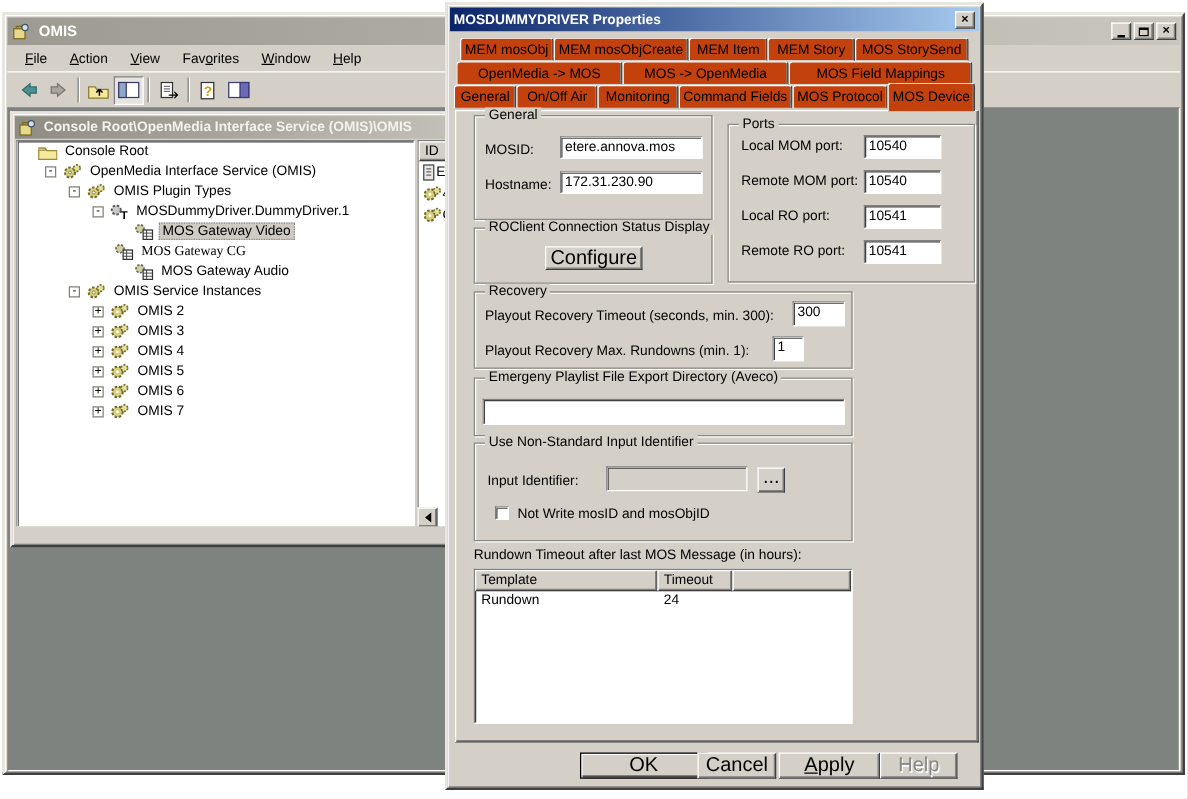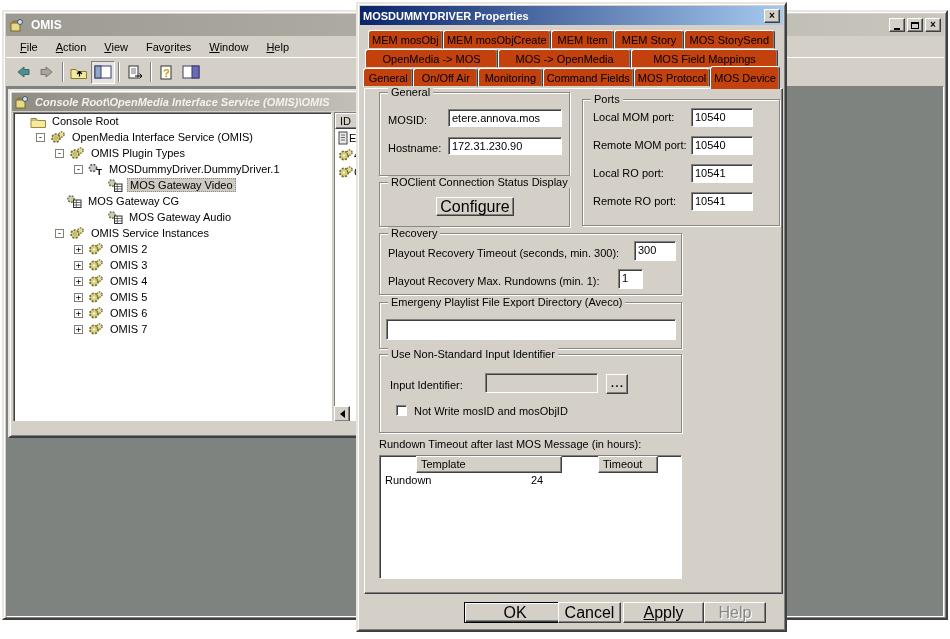--- a/index.html
+++ b/index.html
@@ -39,21 +39,21 @@
       display:flex; align-items:center; padding-left:5px; border-top:1px solid #ffffff; }
   .tb-btn { width:24px; height:23px; display:flex; align-items:center; justify-content:center; background:transparent; border:1px solid transparent; }
   .tb-btn.pressed { border:1px solid; border-color:#808080 #ffffff #ffffff #808080; background:#e6e4de; }
   .tb-sep { width:2px; height:20px; border-left:1px solid #808080; border-right:1px solid #ffffff; margin:0 3px; }
   #mdi { position:absolute; left:2px; top:74px; right:2px; height:531px; background:#7f837f;
       border:1px solid; border-color:#808080 #ffffff #ffffff #808080; }
 
   
   #console-window { position:absolute; left:1px; top:2px; width:353px; height:349px; }
   #console-titlebar { position:absolute; left:2px; top:2px; right:2px; height:18px;
-      background:linear-gradient(to right,#8f8c84,#c2bfb7); display:flex; align-items:center; padding:0 2px; overflow:hidden;font-style:italic; }
+      background:linear-gradient(to right,#8f8c84,#c2bfb7); display:flex; align-items:center; padding:0 2px; overflow:hidden; }
   #console-title { color:#f4f2ec; font-weight:bold; font-size:11px; margin-left:3px; white-space:nowrap; }
   #tree-pane { position:absolute; left:3px; top:21px; width:319px; height:310px; overflow:hidden; }
   .tree-row { height:16px; display:flex; align-items:center; white-space:nowrap; }
   .expander { width:9px; height:9px; background:#ffffff; border:1px solid #848078; font-size:9px; line-height:7px;
       text-align:center; margin-right:4px; flex:0 0 9px; font-family:"DejaVu Sans Mono",monospace; }
   .exp-spacer { width:13px; flex:0 0 13px; }
   .tree-icon { margin-right:4px; display:flex; }
   .tree-label { padding:0 2px; }
   .tree-label.sel { background:#cfcbc3; border:1px dotted #8a8a8a; }
   #list-pane { position:absolute; left:324px; top:21px; width:29px; height:310px; background:#ffffff;
@@ -81,21 +81,21 @@
       justify-content:center; white-space:nowrap; padding:0 3px; flex-basis:0; }
   .tab.active { position:relative; top:-2px; height:23px; z-index:60; border-bottom:none; font-size:11px; }
   #tab-panel { position:absolute; left:6px; top:84px; width:419px; height:506px; background:#d4d0c8;
       border:1px solid; border-color:#ffffff #404040 #404040 #ffffff; box-shadow: inset -1px -1px 0 #808080, inset 1px 1px 0 #d4d0c8; }
   .ports-row { position:absolute; left:0; width:100%; height:19px; }
   .ports-row .lbl { left:10px; top:3px; }
   .check { position:absolute; width:11px; height:11px; background:#fff; border:1px solid; border-color:#808080 #fff #fff #808080; box-shadow:inset 1px 1px 0 #404040; }
   #rt-table { position:absolute; left:21px; top:451px; width:303px; height:124px; background:#ffffff;
       border:1px solid; border-color:#808080 #ffffff #ffffff #808080; box-shadow: inset 1px 1px 0 #404040; overflow:hidden; }
   #rt-head { display:flex; height:17px; }
-  #rt-head .col-head { width:auto;margin-left:36px; }
+  #rt-head .col-head { width:auto; }
   .rt-row { display:flex; height:15px; }
   .rt-cell { padding:1px 5px; overflow:hidden; white-space:nowrap; }
   #dialog-buttons { position:absolute; left:0; top:598px; width:100%; height:22px; }
   #dialog-buttons .btn { position:absolute; height:21px; line-height:19px; }
 </style>
 </head>
 <body>
 
 <div id="page">
 
@@ -248,21 +248,21 @@
               <span class="exp-spacer"></span>
               <span class="tree-icon">
                 <svg width="17" height="14">
                   <circle cx="6" cy="5" r="3.2" fill="#cfcf9e" stroke="#666" stroke-width="1.4" stroke-dasharray="1.8 1.3"></circle>
                   <rect x="8.5" y="6" width="7.5" height="7.5" fill="#fff" stroke="#333"></rect>
                   <path d="M8.5 8.5 h7.5 M8.5 11 h7.5 M11.3 6 v7.5" stroke="#333" stroke-width="0.7"></path>
                 </svg>
               </span>
               <span class="tree-label sel">MOS Gateway Video</span>
             </div>
-            <div class="tree-row" style="padding-left: 38px;">
+            <div class="tree-row" style="padding-left: 63px; font-family: Liberation Serif, serif;">
               <span class="exp-spacer"></span>
               <span class="tree-icon">
                 <svg width="17" height="14">
                   <circle cx="6" cy="5" r="3.2" fill="#cfcf9e" stroke="#666" stroke-width="1.4" stroke-dasharray="1.8 1.3"></circle>
                   <rect x="8.5" y="6" width="7.5" height="7.5" fill="#fff" stroke="#333"></rect>
                   <path d="M8.5 8.5 h7.5 M8.5 11 h7.5 M11.3 6 v7.5" stroke="#333" stroke-width="0.7"></path>
                 </svg>
               </span>
               <span class="tree-label">MOS Gateway CG</span>
             </div>

